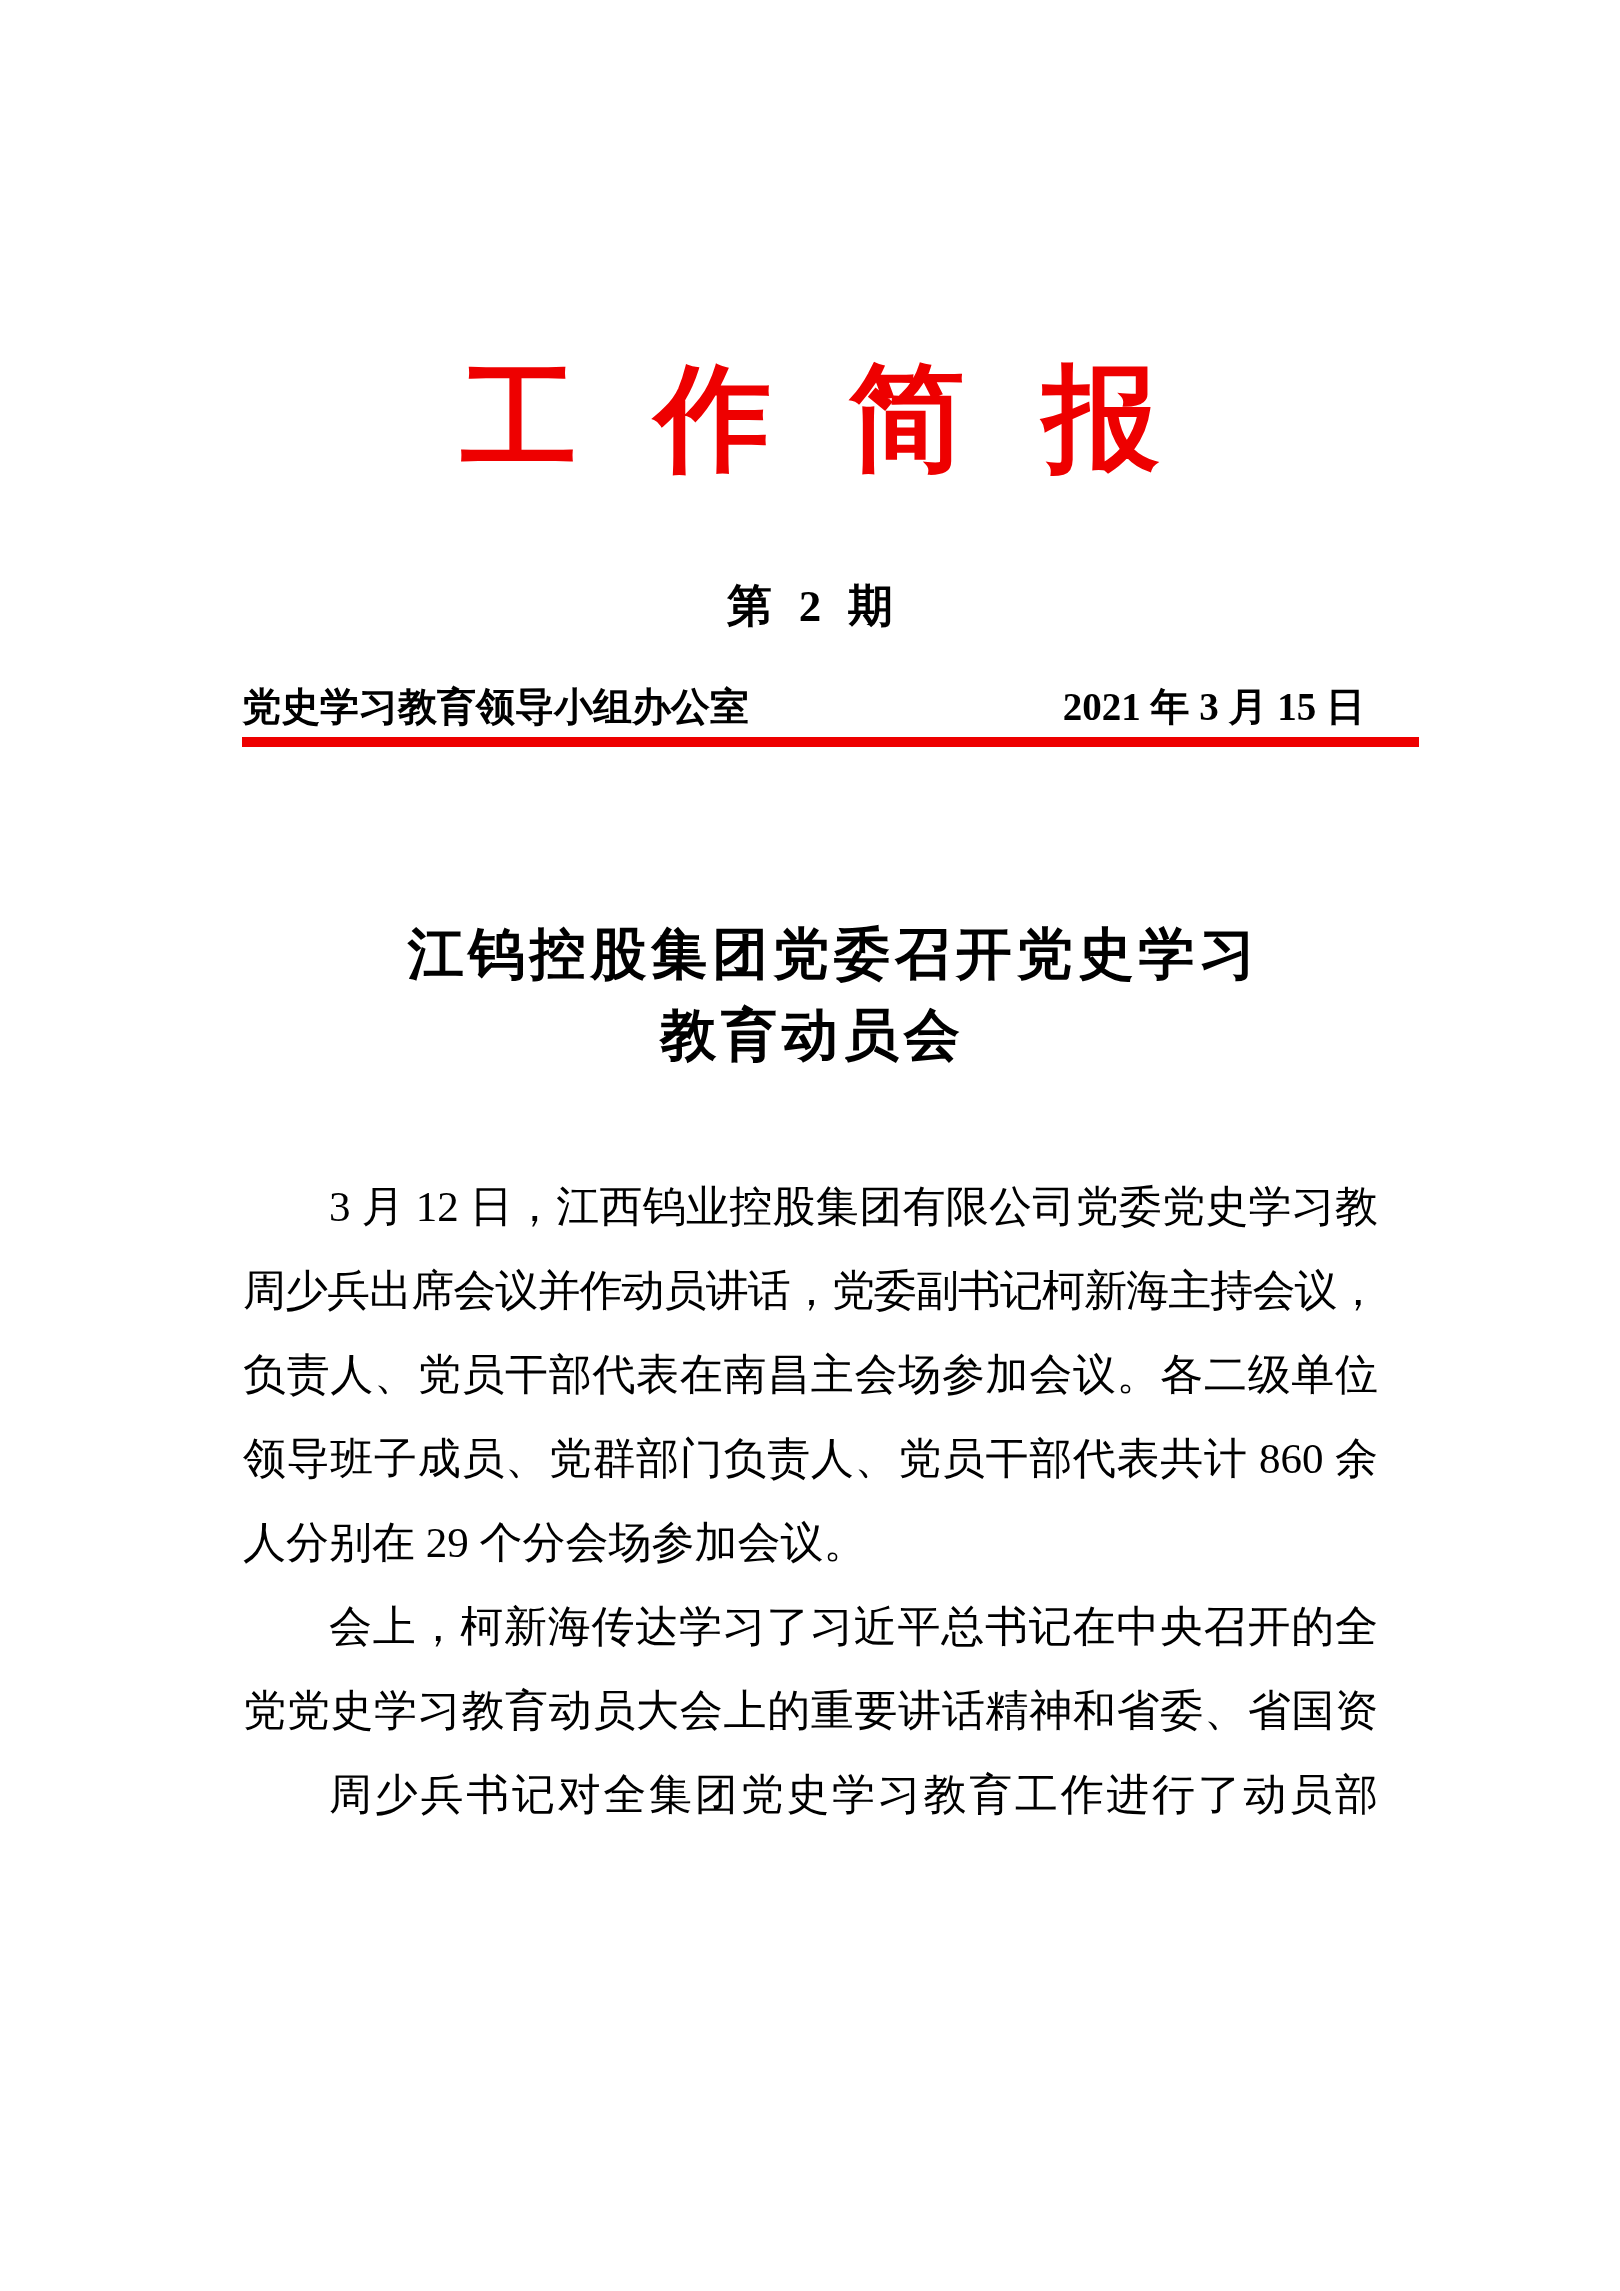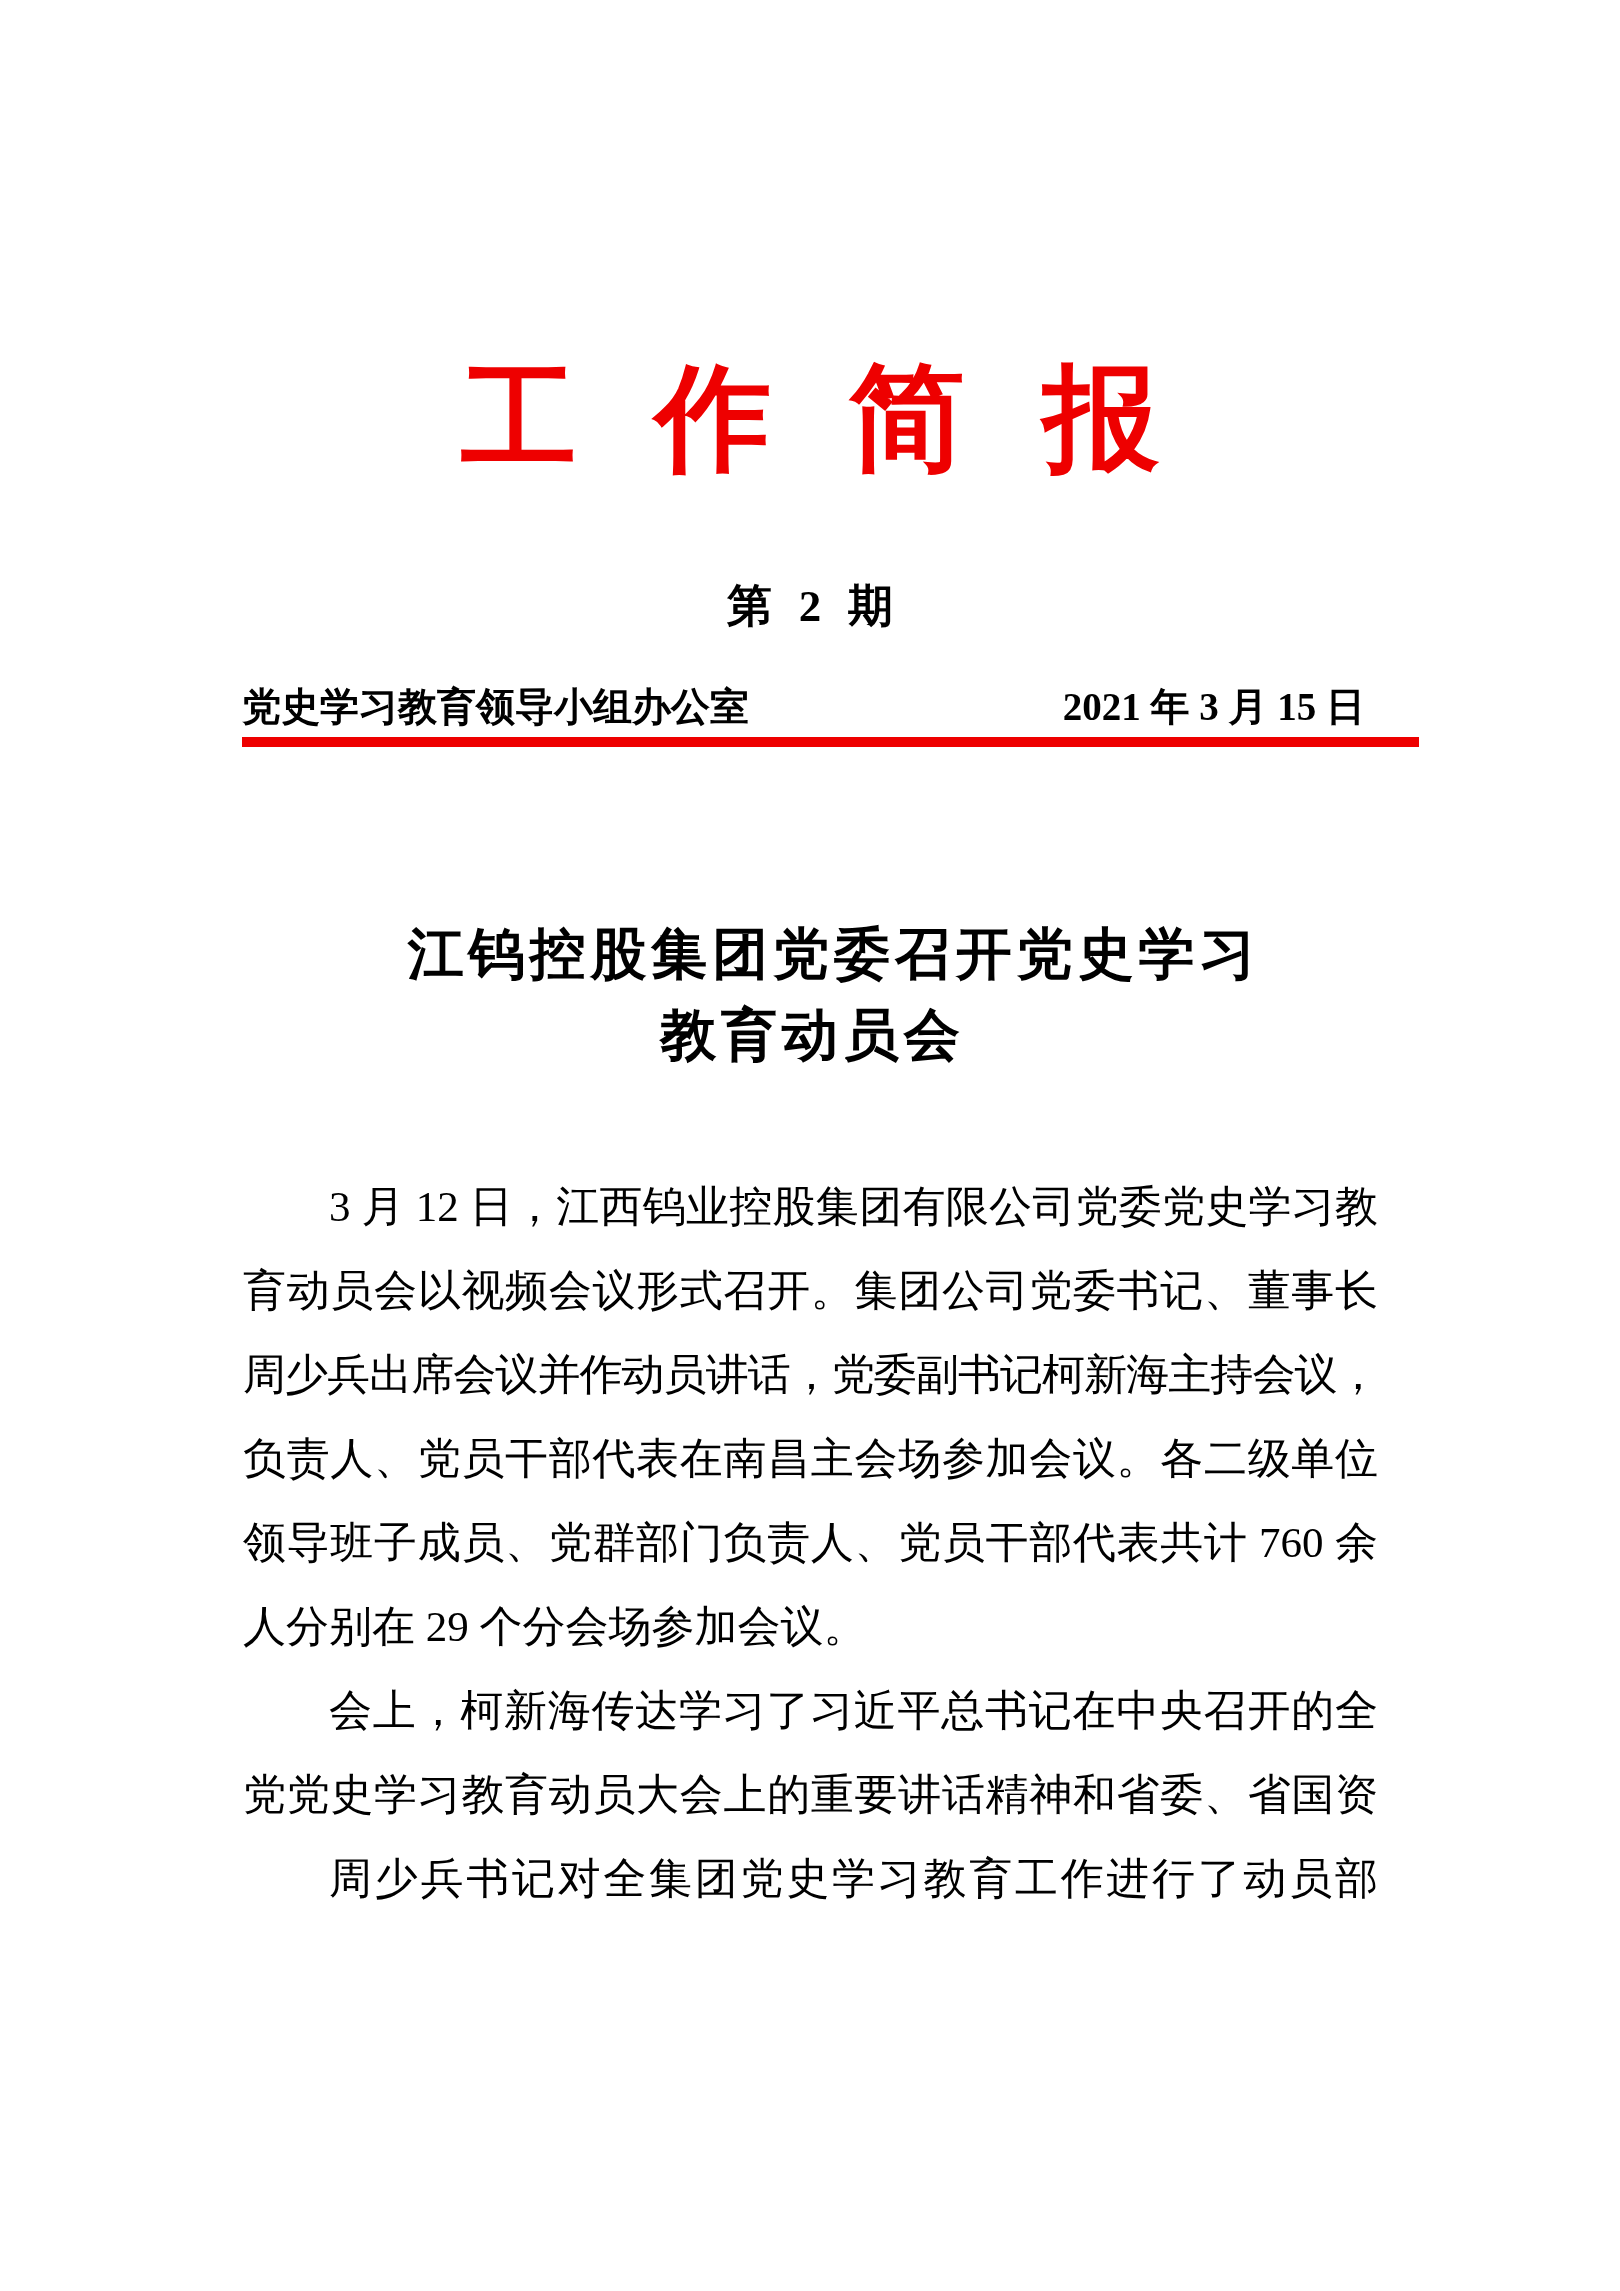--- a/index.html
+++ b/index.html
@@ -121,24 +121,23 @@
 
   <div class="rule"></div>
 
   <div class="article-title-1">江钨控股集团党委召开党史学习</div>
 
   <div class="article-title-2">教育动员会</div>
 
   <div class="body-text">
 
   <div class="line indent">3 月 12 日，江西钨业控股集团有限公司党委党史学习教</div>
-      <div class="line">育动员会以视频会议形式召开。集团公司党委书记、董事长</div>
       <div class="line tight">周少兵出席会议并作动员讲话，党委副书记柯新海主持会议，</div>
       <div class="line">负责人、党员干部代表在南昌主会场参加会议。各二级单位</div>
-      <div class="line">领导班子成员、党群部门负责人、党员干部代表共计 760 余</div>
+      <div class="line">领导班子成员、党群部门负责人、党员干部代表共计 860 余</div>
       <div class="line end">人分别在 29 个分会场参加会议。</div>
       <div class="line indent">会上，柯新海传达学习了习近平总书记在中央召开的全</div>
       <div class="line">党党史学习教育动员大会上的重要讲话精神和省委、省国资</div>
       <div class="line indent">周少兵书记对全集团党史学习教育工作进行了动员部</div>
     </div>
 
 </div>
 
 
 </body></html>

